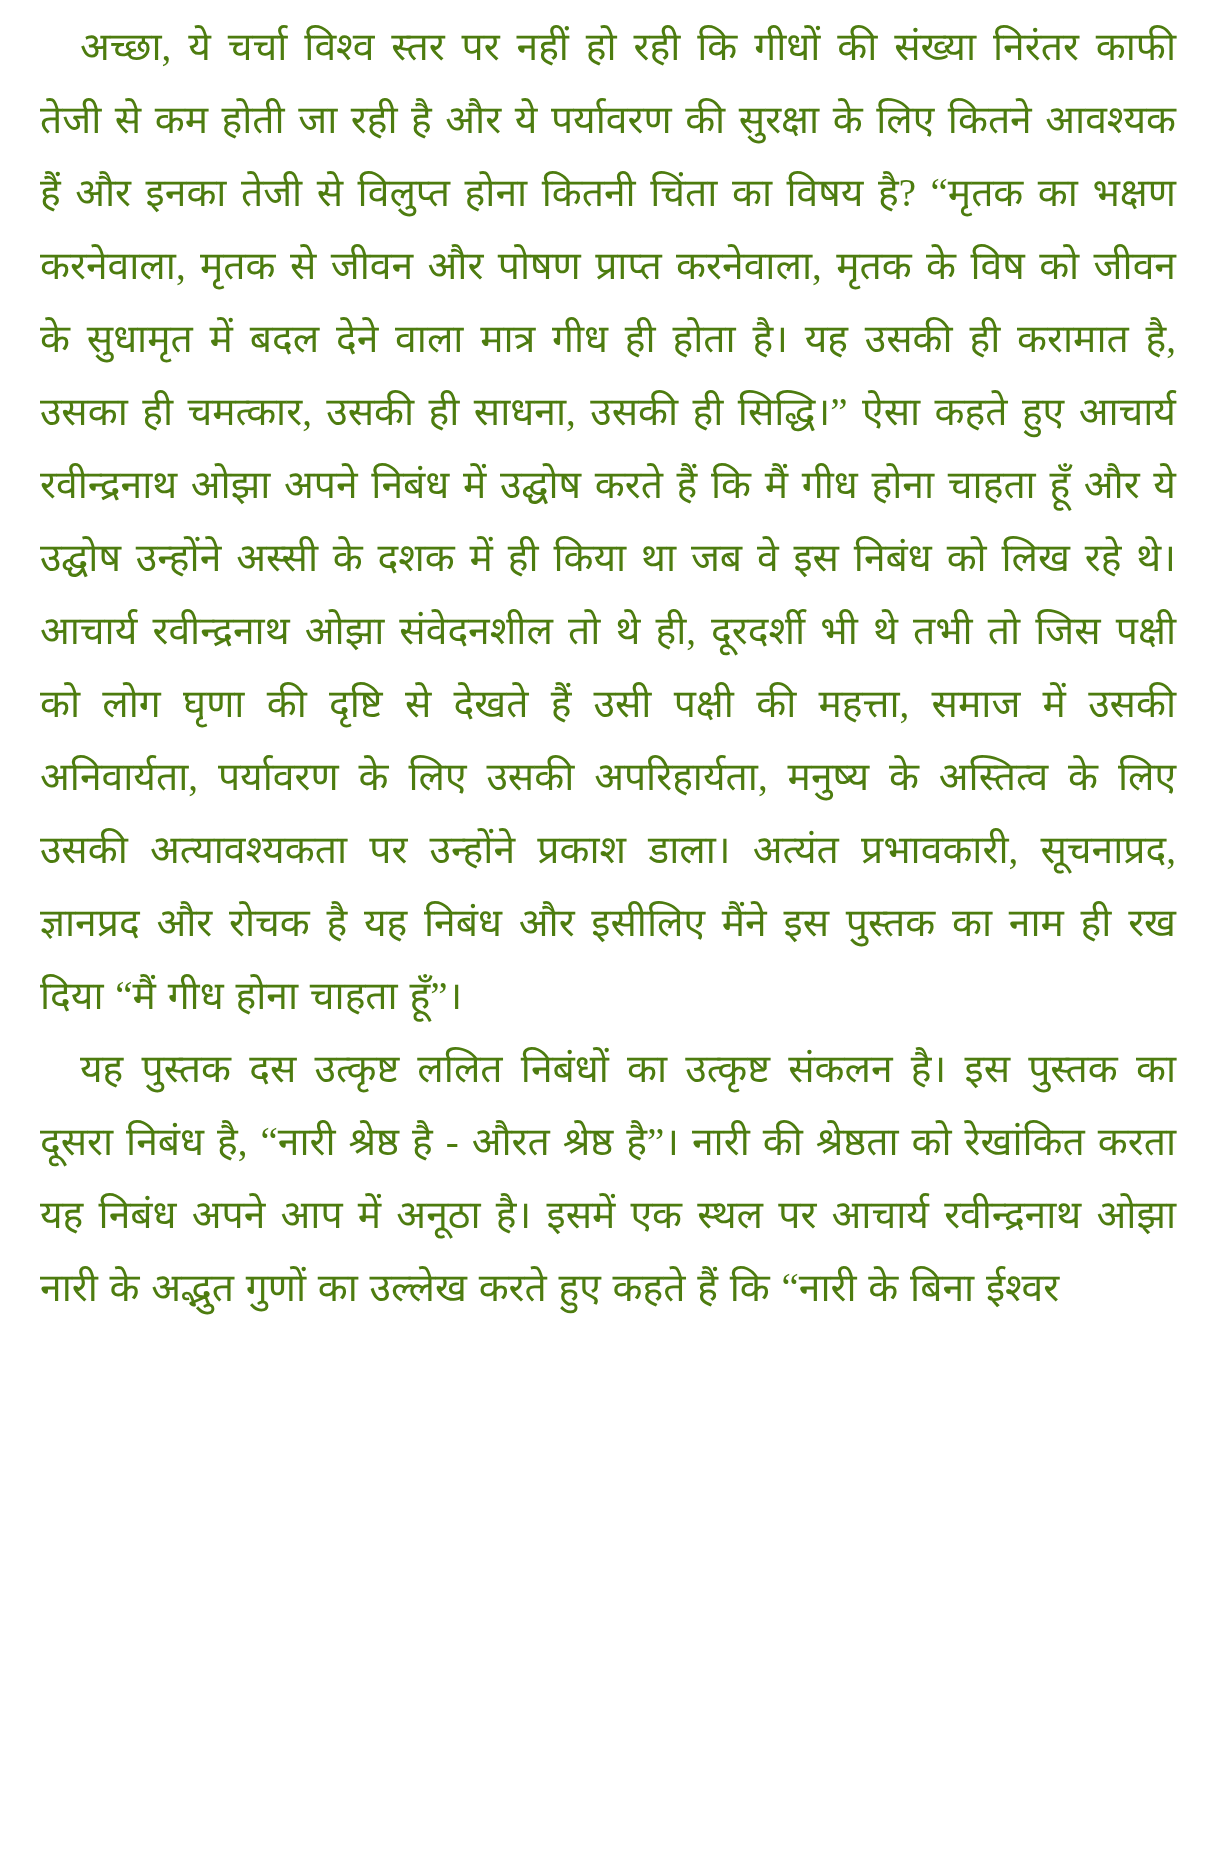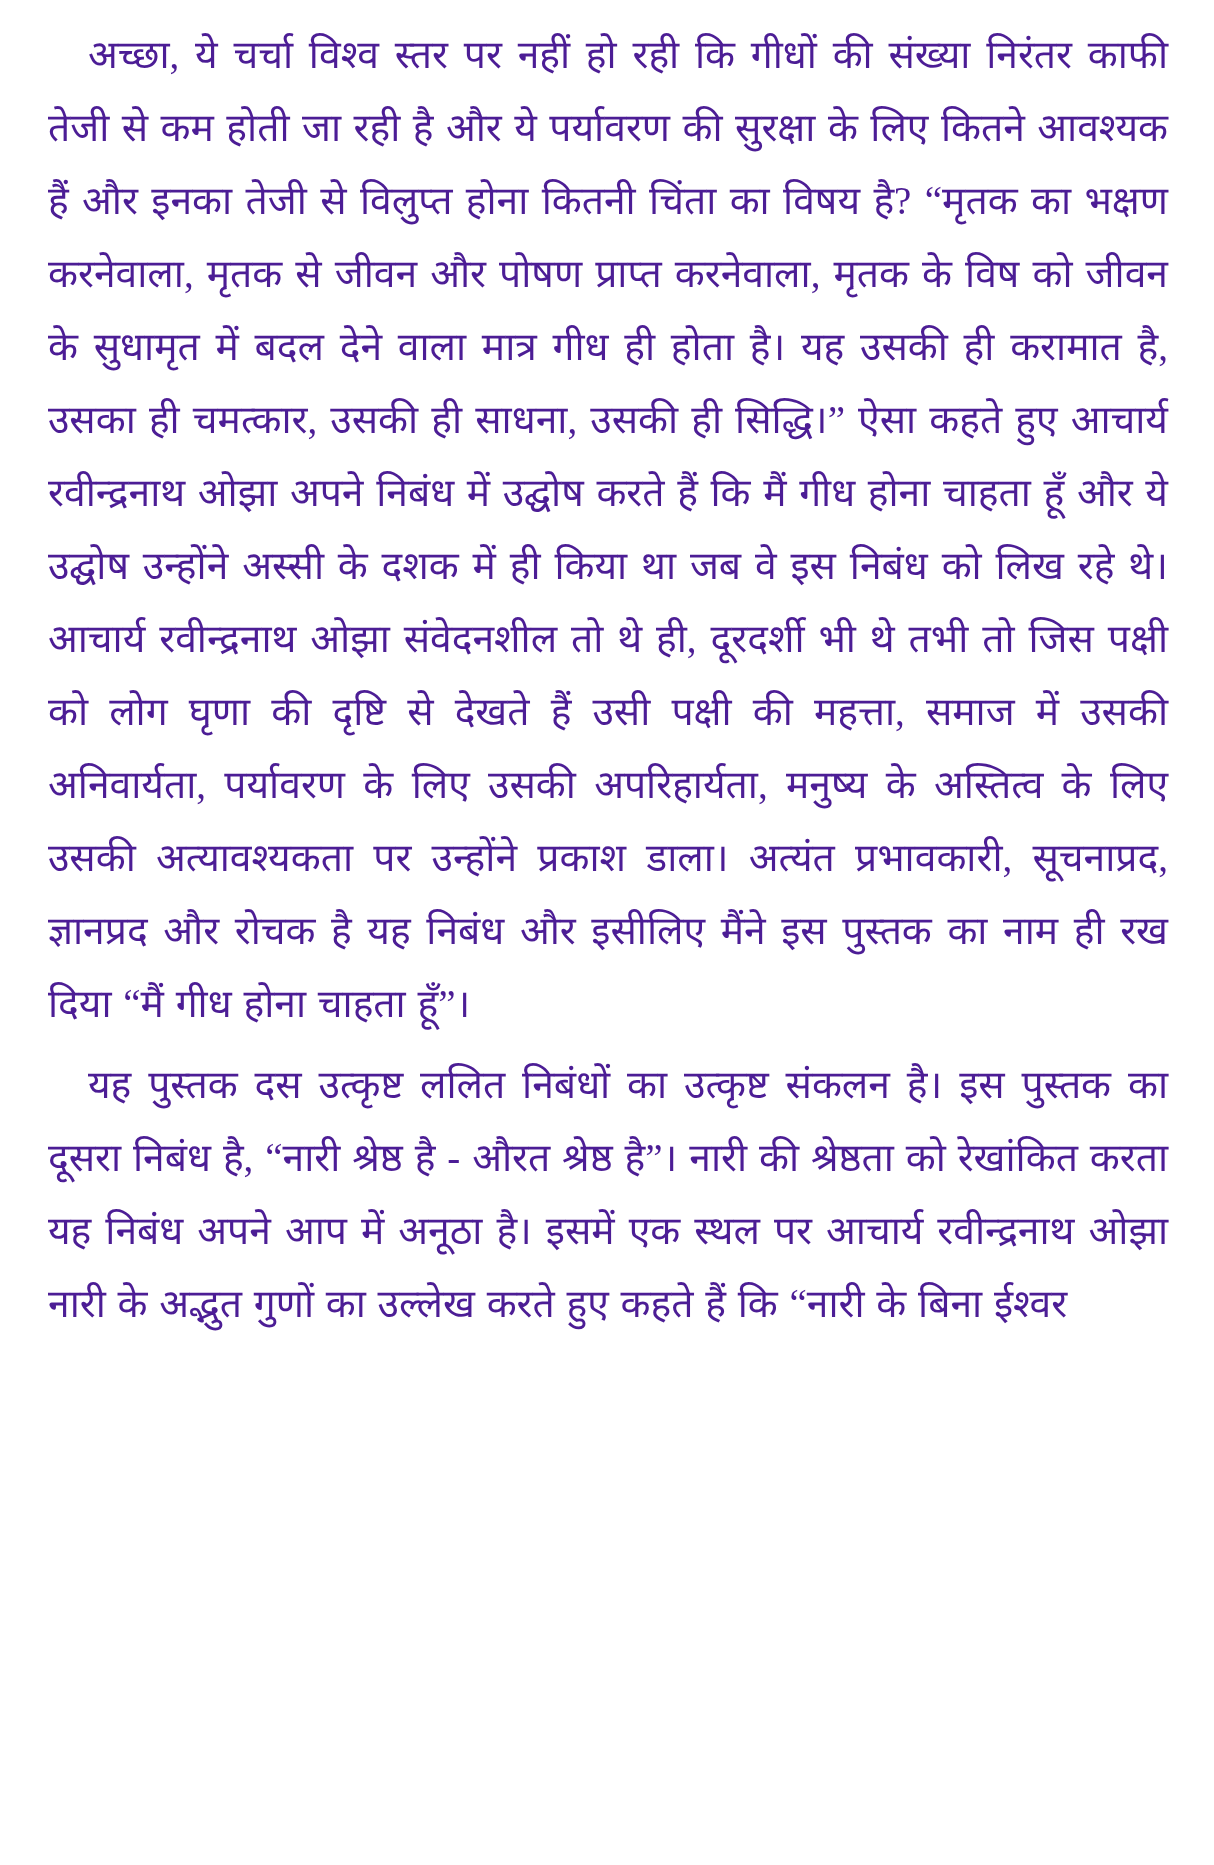--- a/index.html
+++ b/index.html
@@ -16,27 +16,27 @@
     overflow: hidden;
   }
   .page {
     box-sizing: border-box;
     width: 1214px;
     min-height: 1865px;
     padding: 10px 38px 10px 40px;
     background: #ffffff;
   }
   .paragraph {
-    margin: 8px;
+    margin: 0;
     font-size: 39px;
     line-height: 73px;
     text-align: justify;
     text-indent: 40px;
     word-spacing: 2px;
-    color: #4c1d95;
+    color: #4d7c0f;
   }
 </style>
 </head>
 <body>
 
 <div class="page">
   <p class="paragraph">अच्छा, ये चर्चा विश्व स्तर पर नहीं हो रही कि गीधों की संख्या निरंतर काफी तेजी से कम होती जा रही है और ये पर्यावरण की सुरक्षा के लिए कितने आवश्यक हैं और इनका तेजी से विलुप्त होना कितनी चिंता का विषय है? “मृतक का भक्षण करनेवाला, मृतक से जीवन और पोषण प्राप्त करनेवाला, मृतक के विष को जीवन के सुधामृत में बदल देने वाला मात्र गीध ही होता है। यह उसकी ही करामात है, उसका ही चमत्कार, उसकी ही साधना, उसकी ही सिद्धि।” ऐसा कहते हुए आचार्य रवीन्द्रनाथ ओझा अपने निबंध में उद्घोष करते हैं कि मैं गीध होना चाहता हूँ और ये उद्घोष उन्होंने अस्सी के दशक में ही किया था जब वे इस निबंध को लिख रहे थे। आचार्य रवीन्द्रनाथ ओझा संवेदनशील तो थे ही, दूरदर्शी भी थे तभी तो जिस पक्षी को लोग घृणा की दृष्टि से देखते हैं उसी पक्षी की महत्ता, समाज में उसकी अनिवार्यता, पर्यावरण के लिए उसकी अपरिहार्यता, मनुष्य के अस्तित्व के लिए उसकी अत्यावश्यकता पर उन्होंने प्रकाश डाला। अत्यंत प्रभावकारी, सूचनाप्रद, ज्ञानप्रद और रोचक है यह निबंध और इसीलिए मैंने इस पुस्तक का नाम ही रख दिया “मैं गीध होना चाहता हूँ”।</p>
   <p class="paragraph">यह पुस्तक दस उत्कृष्ट ललित निबंधों का उत्कृष्ट संकलन है। इस पुस्तक का दूसरा निबंध है, “नारी श्रेष्ठ है - औरत श्रेष्ठ है”। नारी की श्रेष्ठता को रेखांकित करता यह निबंध अपने आप में अनूठा है। इसमें एक स्थल पर आचार्य रवीन्द्रनाथ ओझा नारी के अद्भुत गुणों का उल्लेख करते हुए कहते हैं कि “नारी के बिना ईश्वर</p>
 </div>
 

